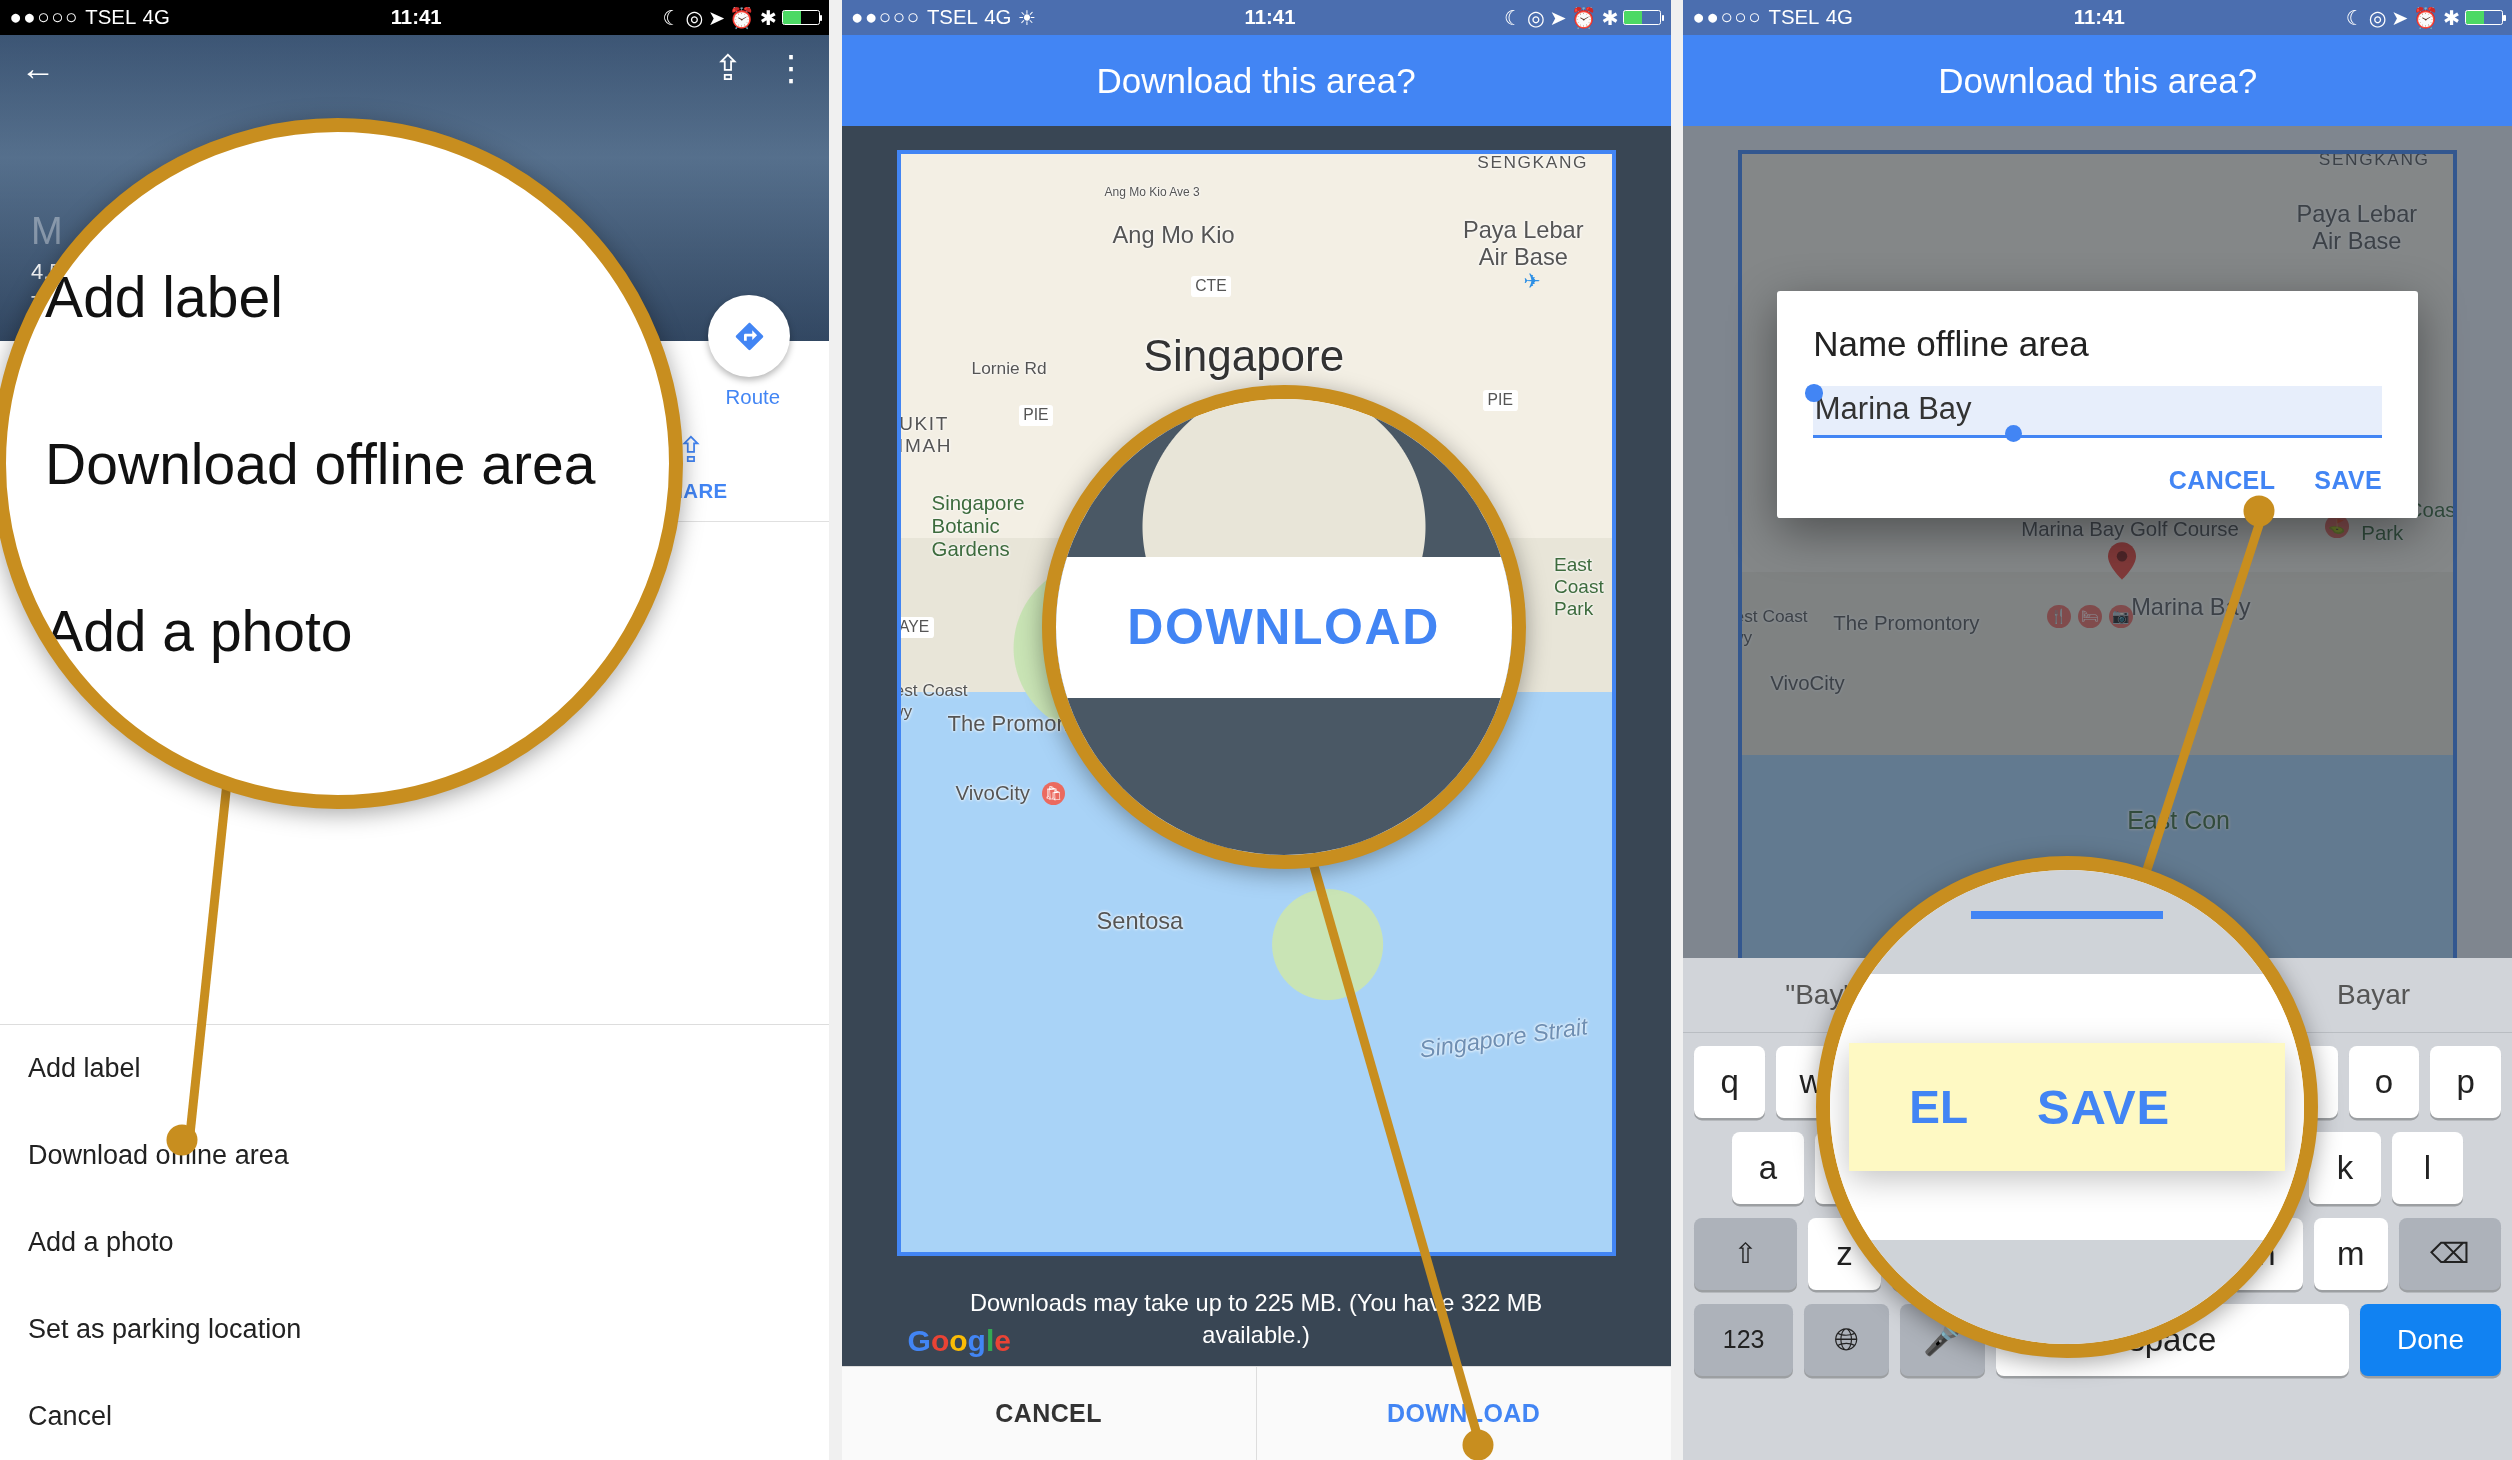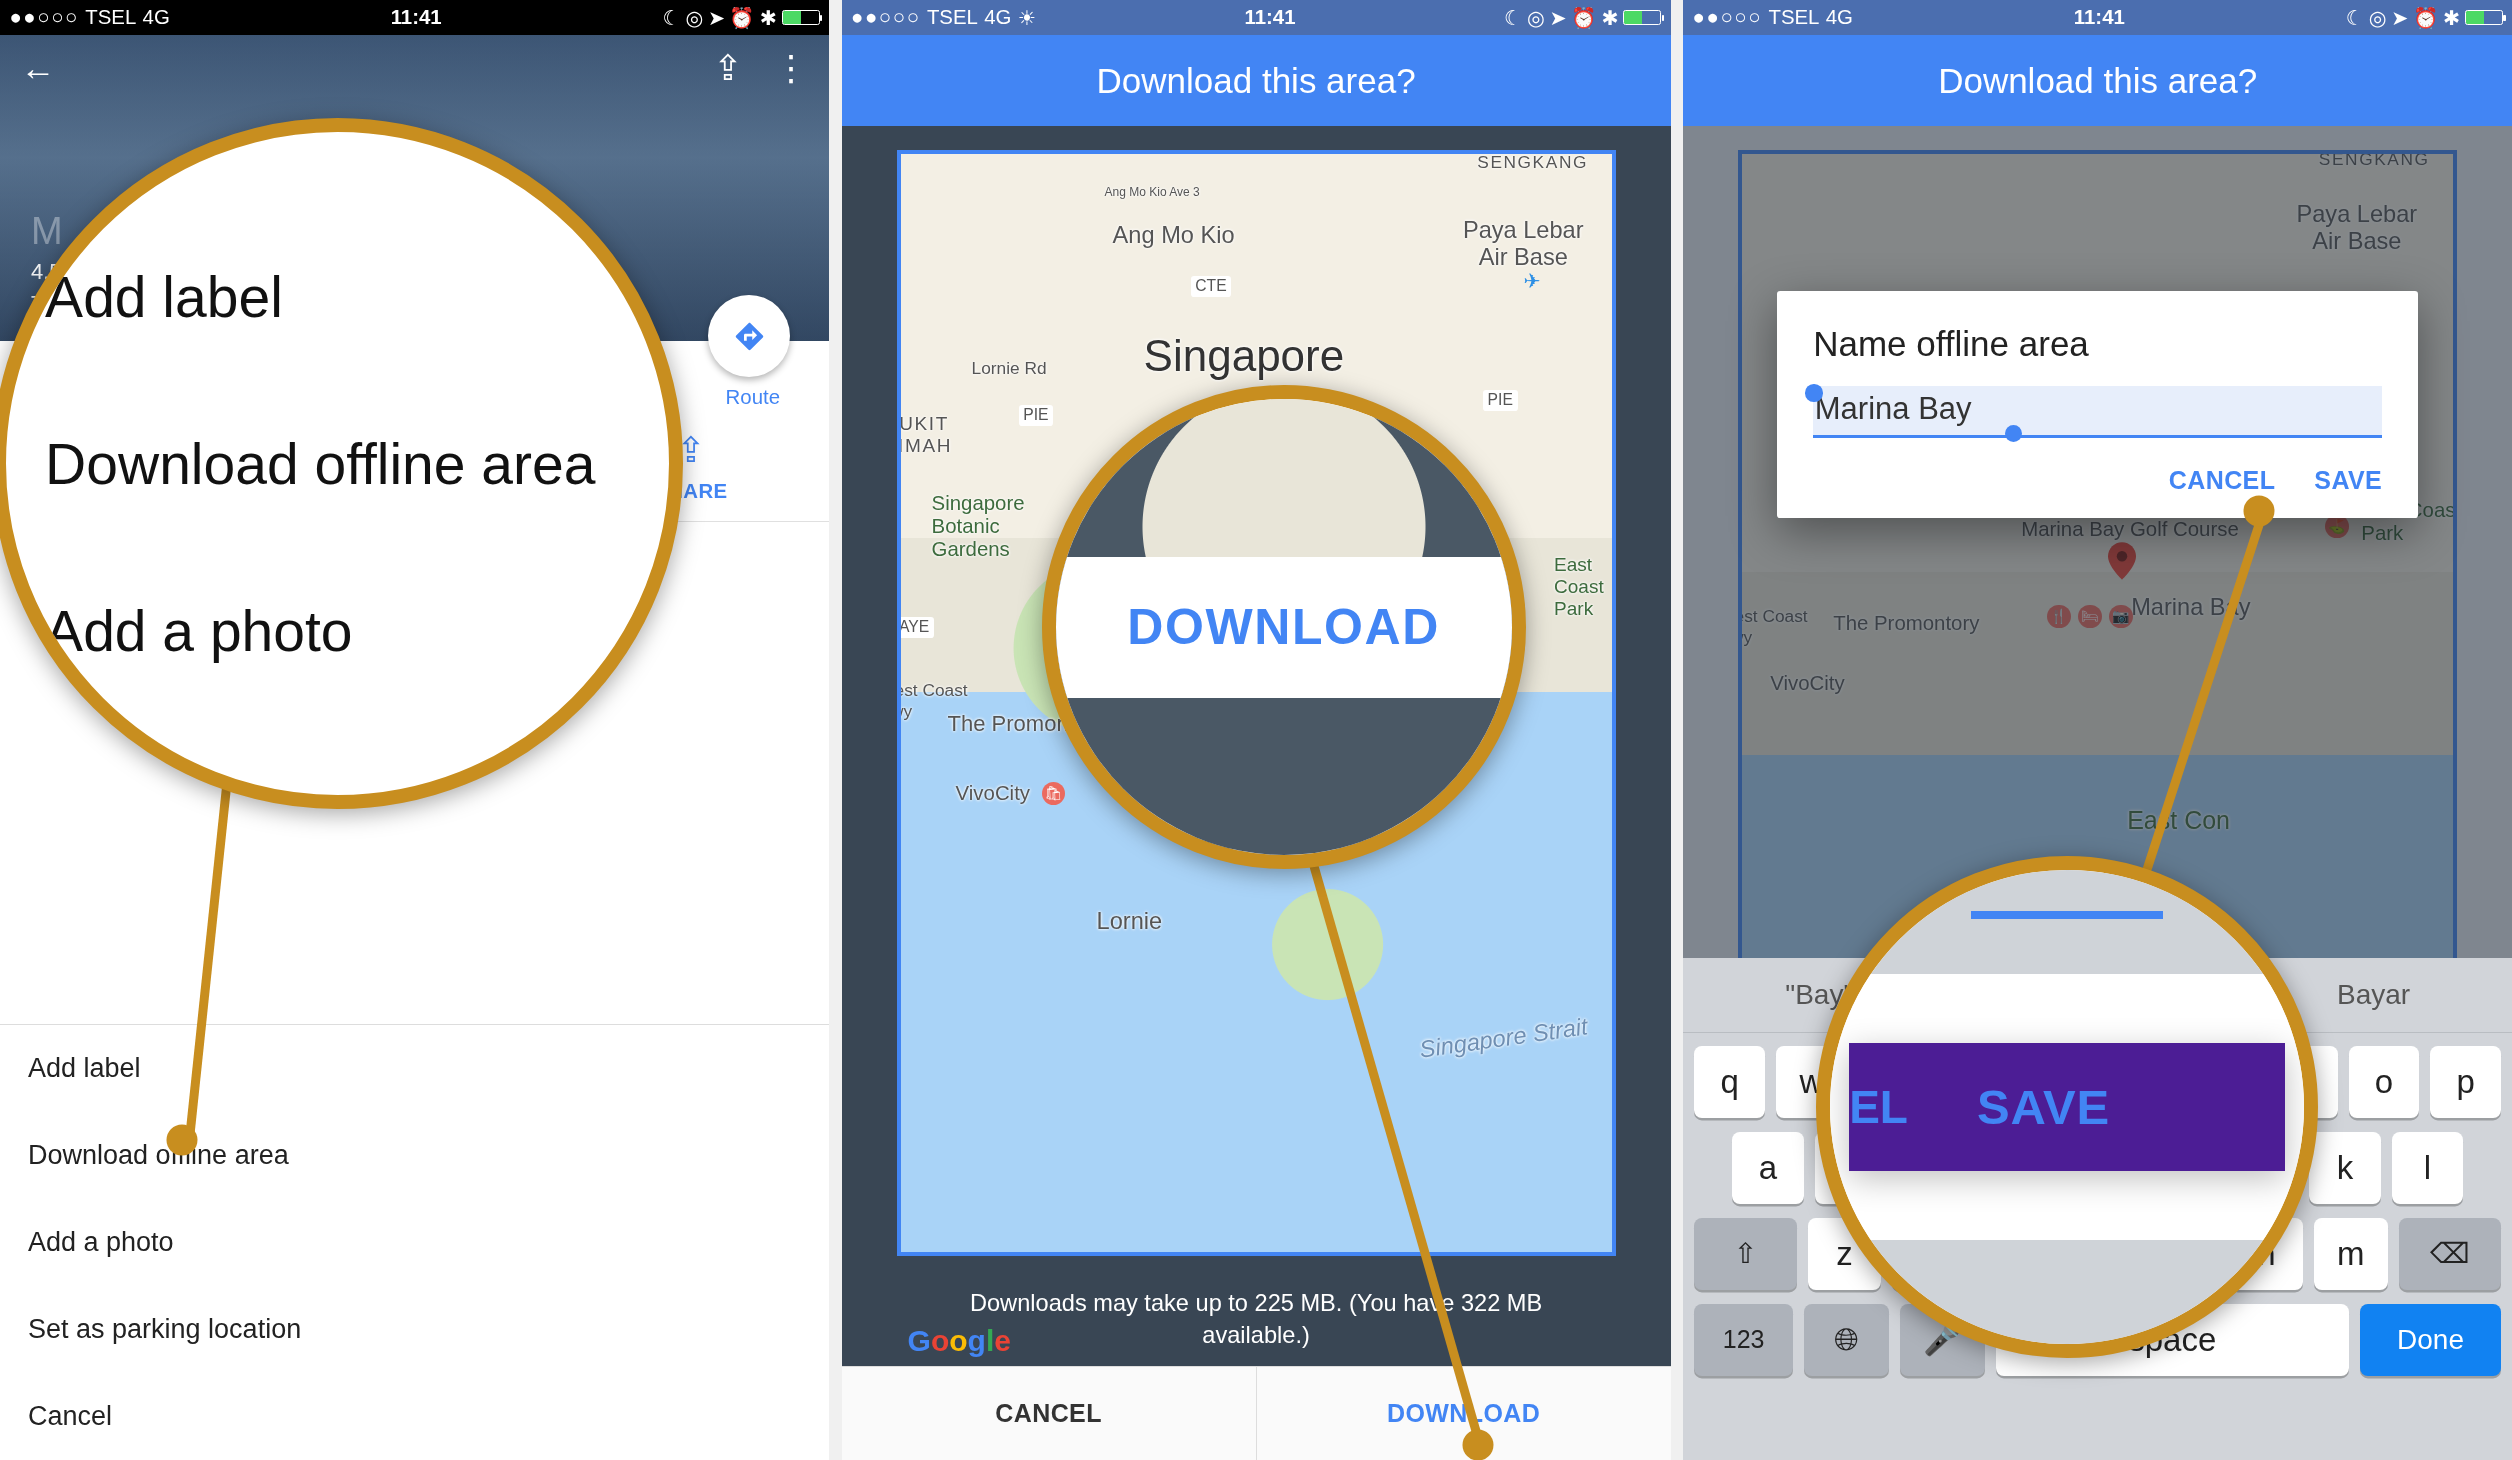--- a/index.html
+++ b/index.html
@@ -359,21 +359,21 @@
       <div class="map-label" style="left:31px; top:338px; font-size:20.4px; white-space:pre; color:#3d6b3d;">Singapore
 Botanic
 Gardens</div>
       <div class="map-label" style="left:-22px; top:526px; font-size:17.3px; white-space:pre">West Coast
 Hwy</div>
       <div class="map-label" style="right:7.9px; top:400px; font-size:19px; white-space:pre; color:#3d6b3d;">East
 Coast
 Park</div>
       <div class="map-label" style="left:47px; top:557px; font-size:22px;">The Promontory</div>
       <div class="map-label" style="left:55px; top:628px; font-size:20.4px;">VivoCity</div>
-      <div class="map-label" style="left:196px; top:754px; font-size:23.6px;">Lornie</div>
+      <div class="map-label" style="left:196px; top:754px; font-size:23.6px;">Sentosa</div>
       <div class="map-label sea" style="right:23.6px; top:871px; transform:rotate(-8deg);">Singapore Strait</div>
       <div class="map-label" style="left:118px; top:251px; font-size:15.7px; background:#fff; padding:1.6px 4.7px; border-radius:3.1px;">PIE</div>
       <div class="map-label" style="right:94px; top:236px; font-size:15.7px; background:#fff; padding:1.6px 4.7px; border-radius:3.1px;">PIE</div>
       <div class="map-label" style="left:290px; top:122px; font-size:15.7px; background:#fff; padding:1.6px 4.7px; border-radius:3.1px;">CTE</div>
       <div class="map-label" style="left:-6.3px; top:463px; font-size:15.7px; background:#fff; padding:1.6px 4.7px; border-radius:3.1px;">AYE</div>
       <span style="position:absolute; right:71px; top:115px; color:#2e90e5; font-size:20.4px;">✈</span>
       <span class="poi-ico" style="left:141px; top:628px;">🛍</span>
     </div>
 
     <div class="googlogo"><span>G</span><span>o</span><span>o</span><span>g</span><span>l</span><span>e</span></div>
@@ -511,21 +511,21 @@
       </div>
     </div>
 
     <div class="leader-line" style="left:576px; top:385px; width:8.6px; height:411px; transform:rotate(18deg); transform-origin:top;"></div>
     <div class="leader-dot" style="left:576px; top:385px;"></div>
 
     <div class="magnifier" style="left:133px; top:730px; width:502px; height:502px;">
       <div class="mag-content" style="align-items:center;">
         <div style="position:absolute; inset:0; background:linear-gradient(180deg,#cfd3d8 0 22%, #fff 22% 78%, #cfd3d8 78% 100%);"></div>
         <div style="position:absolute; top:41px; left:141px; right:141px; height:7.9px; background:#4285F4;"></div>
-        <div style="position:relative; background:#4c1d95; width:92%; padding:36px 0 36px; box-shadow:0 7.9px 31px rgba(0,0,0,.25); display:flex; align-items:center; justify-content:flex-start; gap:69px; padding-right:55px;">
+        <div style="position:relative; background:#fef9c3; width:92%; padding:36px 0 36px; box-shadow:0 7.9px 31px rgba(0,0,0,.25); display:flex; align-items:center; justify-content:center; gap:69px; padding-right:55px;">
           <span style="font-size:46px; font-weight:600; color:#4285F4;">EL</span>
           <span style="font-size:49px; font-weight:600; color:#4285F4; letter-spacing:0.8px;">SAVE</span>
         </div>
       </div>
     </div>
 
   </div>
 </div>
 
 

